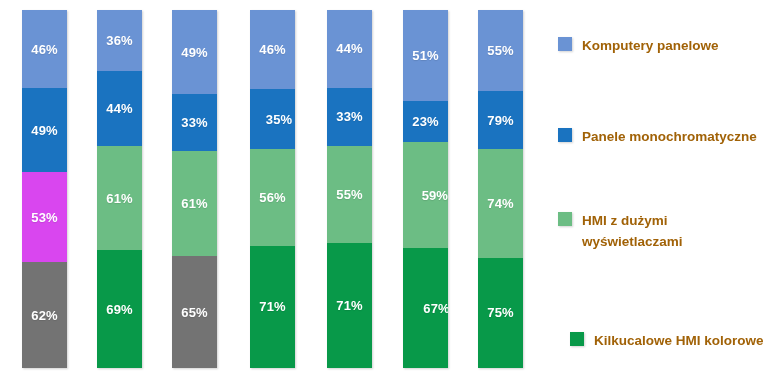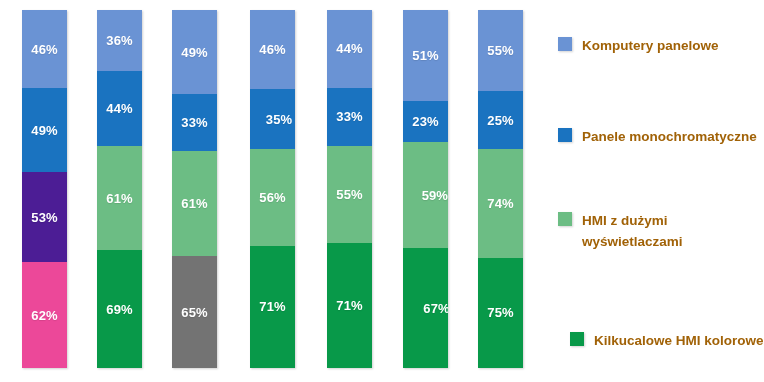--- a/index.html
+++ b/index.html
@@ -91,24 +91,24 @@
 <div id="chart-root">
 
   <div id="plot-area">
       <div class="bar" style="left: 22px; top: 10px; width: 45px; height: 358px;">
         <div class="seg" style="background: rgb(106, 147, 212); flex: 0.219048 1 0px;">
           <span class="seg-label">46%</span>
         </div>
         <div class="seg" style="background: rgb(26, 115, 192); flex: 0.233333 1 0px;">
           <span class="seg-label">49%</span>
         </div>
-        <div class="seg" style="background: #4c1d95; flex: 0.252381 1 0px;">
+        <div class="seg" style="background: #d946ef; flex: 0.252381 1 0px;">
           <span class="seg-label">53%</span>
         </div>
-        <div class="seg" style="background: #ec4899; flex: 0.295238 1 0px;">
+        <div class="seg" style="background: #737373; flex: 0.295238 1 0px;">
           <span class="seg-label">62%</span>
         </div>
       </div>
       <div class="bar" style="left: 97px; top: 10px; width: 45px; height: 358px;">
         <div class="seg" style="background: rgb(106, 147, 212); flex: 0.171429 1 0px;">
           <span class="seg-label">36%</span>
         </div>
         <div class="seg" style="background: rgb(26, 115, 192); flex: 0.209524 1 0px;">
           <span class="seg-label">44%</span>
         </div>
@@ -173,21 +173,21 @@
         </div>
         <div class="seg" style="background: rgb(8, 153, 73); flex: 0.335 1 0px; padding-left: 22px;">
           <span class="seg-label">67%</span>
         </div>
       </div>
       <div class="bar" style="left: 478px; top: 10px; width: 45px; height: 358px;">
         <div class="seg" style="background: rgb(106, 147, 212); flex: 0.22541 1 0px;">
           <span class="seg-label">55%</span>
         </div>
         <div class="seg" style="background: rgb(26, 115, 192); flex: 0.163934 1 0px;">
-          <span class="seg-label">25%</span>
+          <span class="seg-label">79%</span>
         </div>
         <div class="seg" style="background: rgb(108, 189, 132); flex: 0.303279 1 0px;">
           <span class="seg-label">74%</span>
         </div>
         <div class="seg" style="background: rgb(8, 153, 73); flex: 0.307377 1 0px;">
           <span class="seg-label">75%</span>
         </div>
       </div>
     </div>
 

